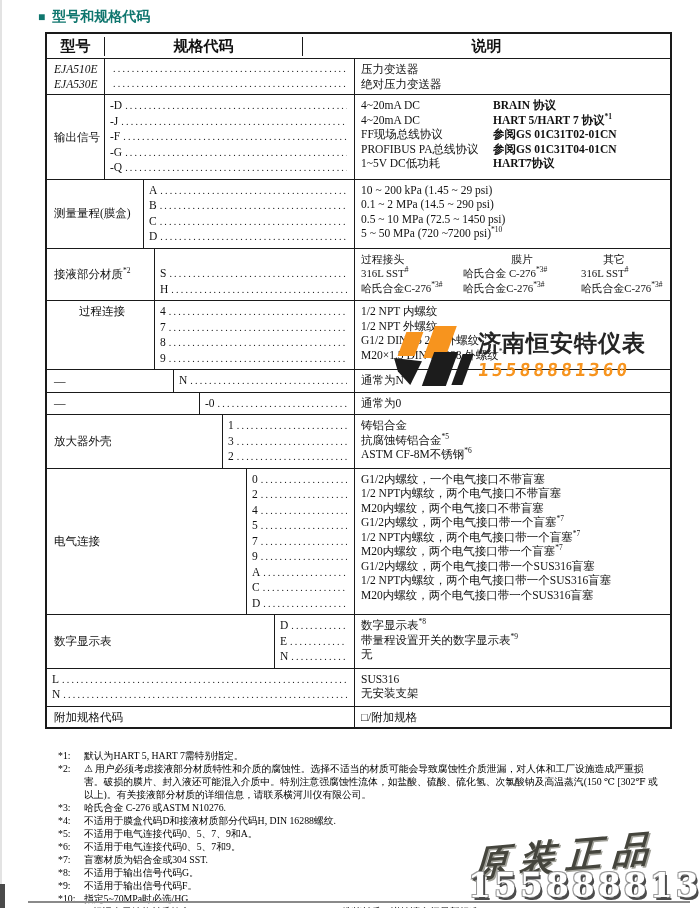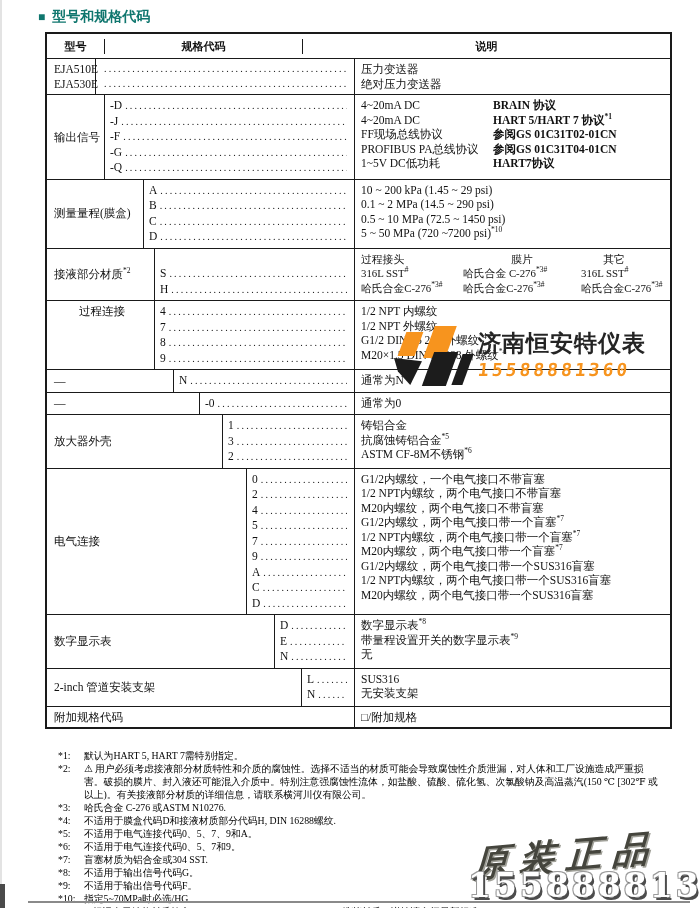--- a/index.html
+++ b/index.html
@@ -9,21 +9,21 @@
   .corner-mark{position:absolute;left:0;bottom:0;width:5px;height:24px;background:#4a4a4a;}
 
   .doc-title{margin:8px 0 6px 38px;font-family:"Liberation Sans","DejaVu Sans",sans-serif;
              font-weight:bold;font-size:14px;color:#0f766e;}
   .doc-title .sq{font-size:12px;margin-right:7px;}
 
   
   .spec-table{margin-left:45px;width:623px;border:2px solid #1a1a1a;box-sizing:content-box;
               font-size:11.5px;}
   .t-header{display:flex;border-bottom:1px solid #1a1a1a;height:24px;align-items:center;
-            font-size:11px;font-weight:600;}
+            font-size:15px;font-weight:600;}
   .t-hcell{text-align:center;box-sizing:border-box;}
   .t-hcell.h0{width:58px;border-right:1px solid #1a1a1a;}
   .t-hcell.h1{flex:1;}
   .t-hcell.h2{width:368px;border-left:1px solid #1a1a1a;}
 
   .sec{display:flex;align-items:stretch;}
   .sec + .sec{border-top:1px solid #1a1a1a;}
   .sec-label{box-sizing:border-box;border-right:1px solid #1a1a1a;padding:3px 4px 3px 7px;
              display:flex;flex-direction:column;justify-content:center;}
   .sec-label.top{justify-content:flex-start;padding-left:32px;}
@@ -91,21 +91,21 @@
     <span class="sq">■</span><span>型号和规格代码</span>
   </div>
 
   <div class="spec-table" id="spec-table">
       <div class="t-header">
         <div class="t-hcell h0">型号</div>
         <div class="t-hcell h1">规格代码</div>
         <div class="t-hcell h2">说明</div>
       </div>
       <div class="sec">
-        <div class="sec-label" style="width: 49px;">
+        <div class="sec-label" style="width: 58px; font-style: italic;">
           <span class="label-line">EJA510E</span>
           <span class="label-line">EJA530E</span>
         </div>
         <div class="code-col">
           <div class="code-line">
             <span class="code-text"></span>
             <span class="dots"></span>
           </div>
           <div class="code-line">
             <span class="code-text"></span>
@@ -437,23 +437,20 @@
           </div>
           <div class="desc-line">
             <span class="dtext">带量程设置开关的数字显示表<sup>*9</sup></span>
           </div>
           <div class="desc-line">
             <span class="dtext">无</span>
           </div>
         </div>
       </div>
       <div class="sec">
-        <div class="sec-label" style="width: 255px;">
-          <span class="label-line">2-inch 管道安装支架</span>
-        </div>
         <div class="code-col">
           <div class="code-line">
             <span class="code-text">L</span>
             <span class="dots"></span>
           </div>
           <div class="code-line">
             <span class="code-text">N</span>
             <span class="dots"></span>
           </div>
         </div>

